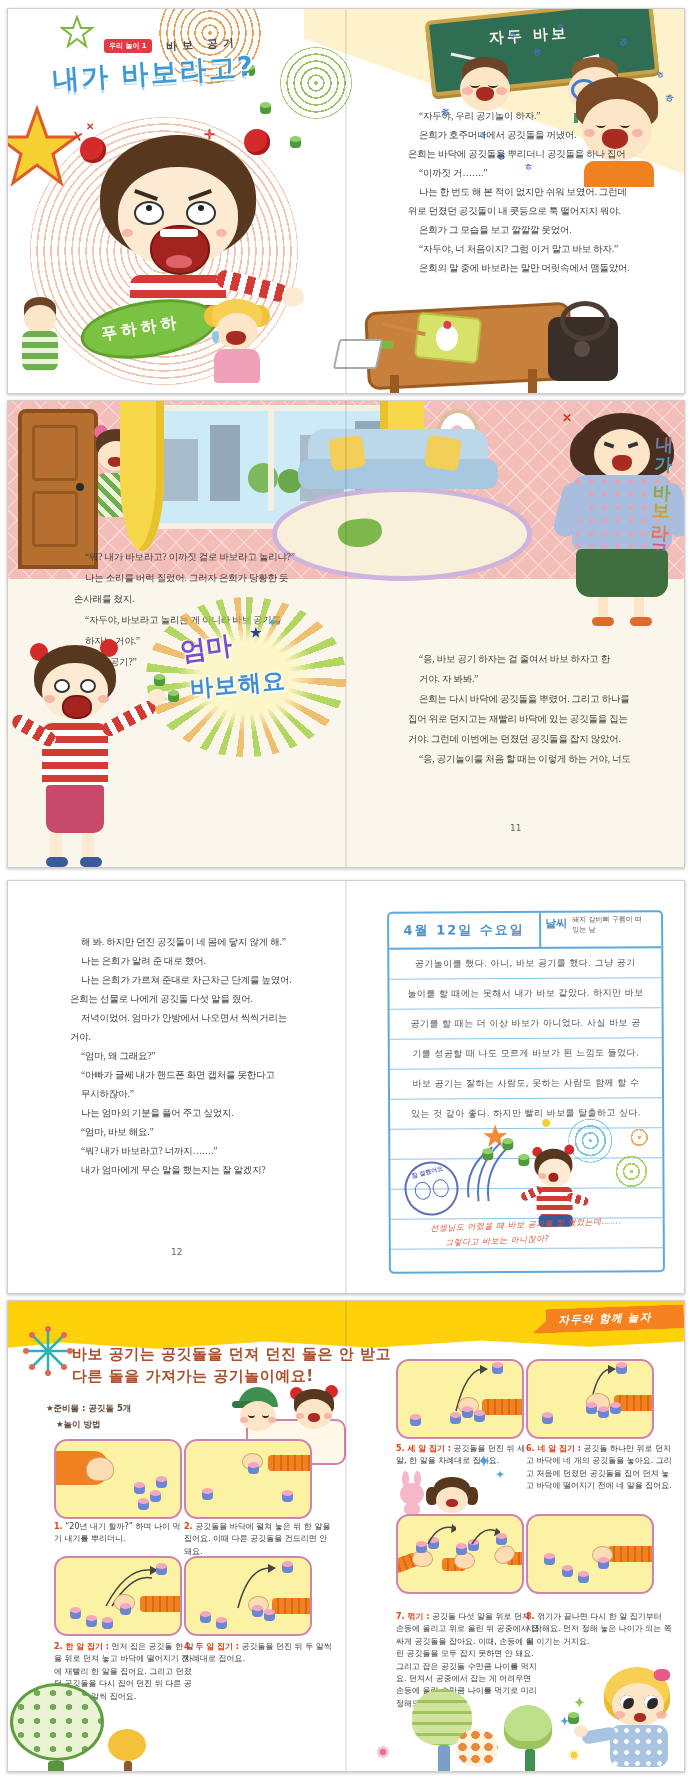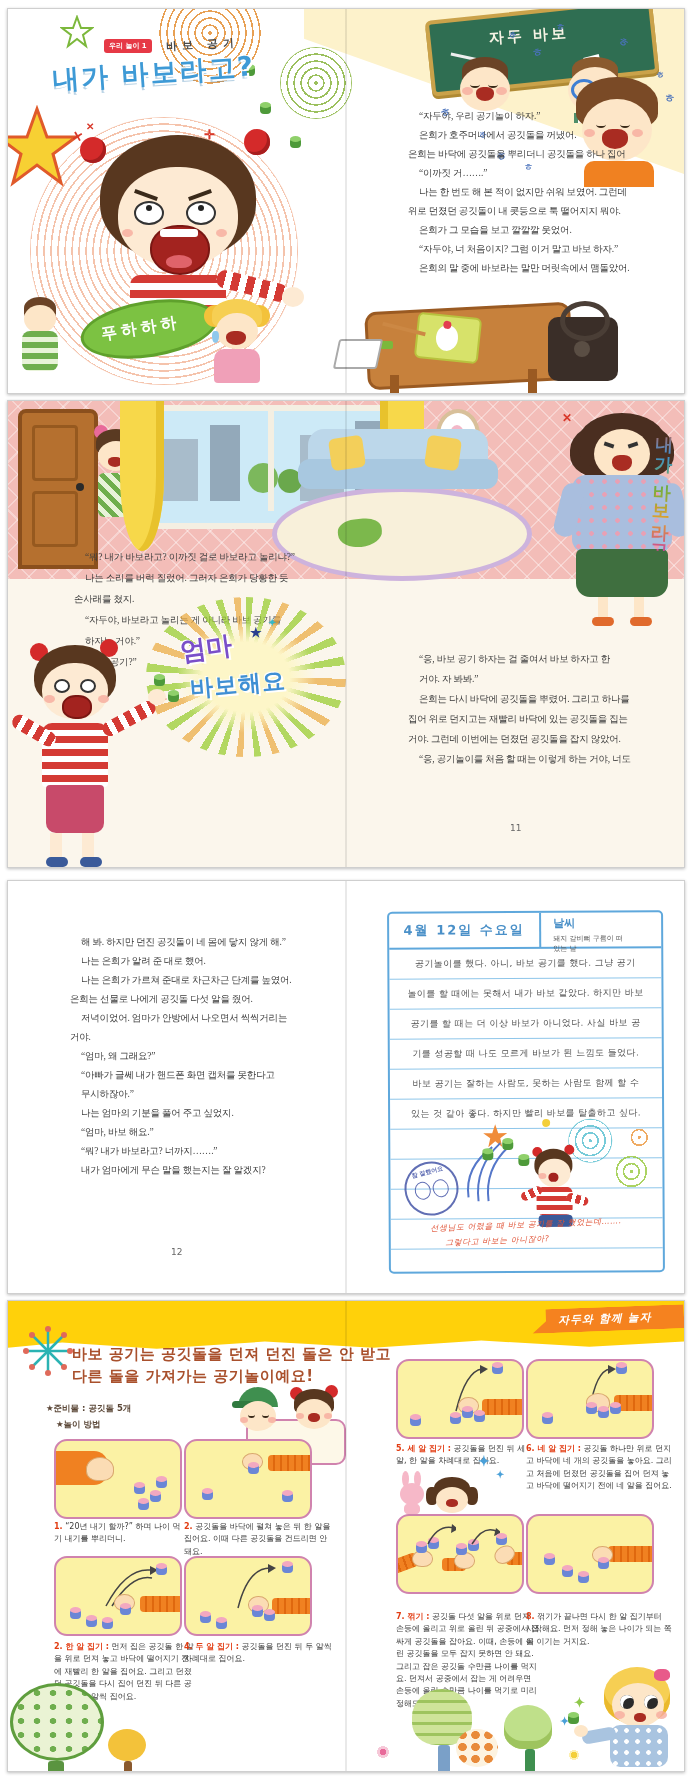--- a/index.html
+++ b/index.html
@@ -304,21 +304,21 @@
     <p class="in">나는 엄마의 기분을 풀어 주고 싶었지.</p>
     <p class="in">“엄마, 바보 해요.”</p>
     <p class="in">“뭐? 내가 바보라고? 너까지…….”</p>
     <p class="in">내가 엄마에게 무슨 말을 했는지는 잘 알겠지?</p>
   </div>
   <span class="pageno" style="left:163px;top:366px">12</span>
 
   <div style="position:absolute;left:380px;top:30px;width:272px;height:358px;border:2.5px solid #5fa8dc;border-radius:5px;background:#fff;transform:rotate(-.3deg);font-family:'DejaVu Sans',sans-serif">
     <div style="height:34px;border-bottom:2px solid #5fa8dc;display:flex">
       <div style="width:150px;border-right:2px solid #5fa8dc;font:bold 13px/34px 'DejaVu Sans',sans-serif;color:#4a90c8;text-align:center;letter-spacing:2px">4월 12일 수요일</div>
-      <div style="flex:1;padding:3px 12px">
+      <div style="flex:1;padding:3px 4px">
         <span style="font:bold 11px 'DejaVu Sans',sans-serif;color:#4a90c8;vertical-align:top">날씨</span>
         <span style="display:inline-block;width:74px;font:7px/1.4 'DejaVu Sans',sans-serif;color:#555">돼지 갈비뼈 구름이 떠 있는 날</span>
       </div>
     </div>
     <div style="height:29px;border-bottom:1.5px solid #8ec6ea;font:9px/29px 'DejaVu Sans',sans-serif;color:#4f4f4f;text-align:center;letter-spacing:.4px">공기놀이를 했다. 아니, 바보 공기를 했다. 그냥 공기</div>
     <div style="height:29px;border-bottom:1.5px solid #8ec6ea;font:9px/29px 'DejaVu Sans',sans-serif;color:#4f4f4f;text-align:center;letter-spacing:.4px">놀이를 할 때에는 못해서 내가 바보 같았다. 하지만 바보</div>
     <div style="height:29px;border-bottom:1.5px solid #8ec6ea;font:9px/29px 'DejaVu Sans',sans-serif;color:#4f4f4f;text-align:center;letter-spacing:.4px">공기를 할 때는 더 이상 바보가 아니었다. 사실 바보 공</div>
     <div style="height:29px;border-bottom:1.5px solid #8ec6ea;font:9px/29px 'DejaVu Sans',sans-serif;color:#4f4f4f;text-align:center;letter-spacing:.4px">기를 성공할 때 나도 모르게 바보가 된 느낌도 들었다.</div>
     <div style="height:29px;border-bottom:1.5px solid #8ec6ea;font:9px/29px 'DejaVu Sans',sans-serif;color:#4f4f4f;text-align:center;letter-spacing:.4px">바보 공기는 잘하는 사람도, 못하는 사람도 함께 할 수</div>
     <div style="height:29px;border-bottom:1.5px solid #8ec6ea;font:9px/29px 'DejaVu Sans',sans-serif;color:#4f4f4f;text-align:center;letter-spacing:.4px">있는 것 같아 좋다. 하지만 빨리 바보를 탈출하고 싶다.</div>

